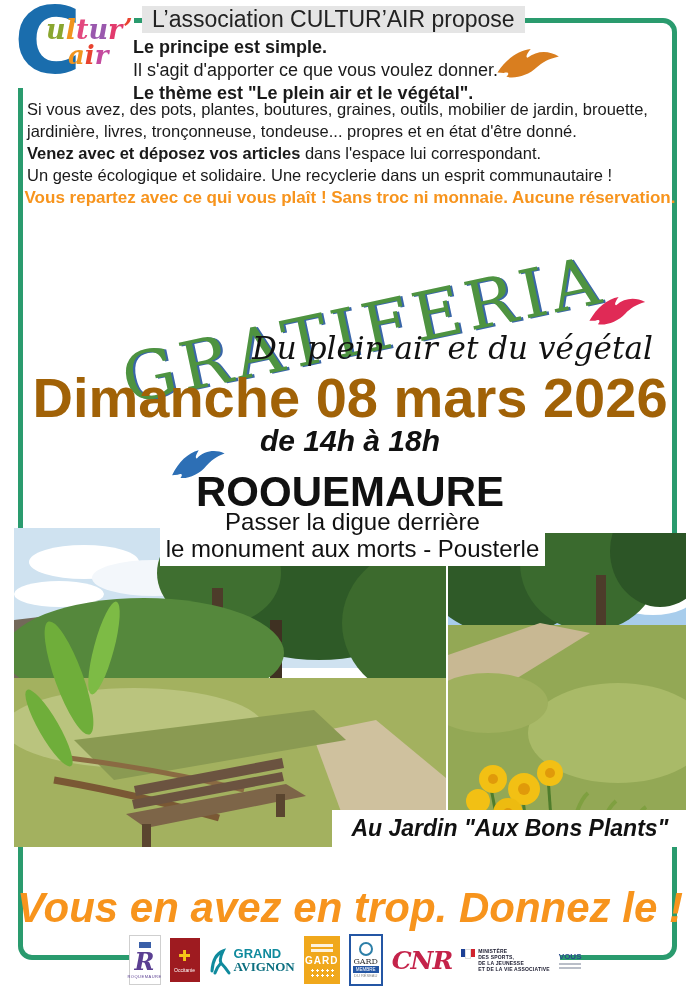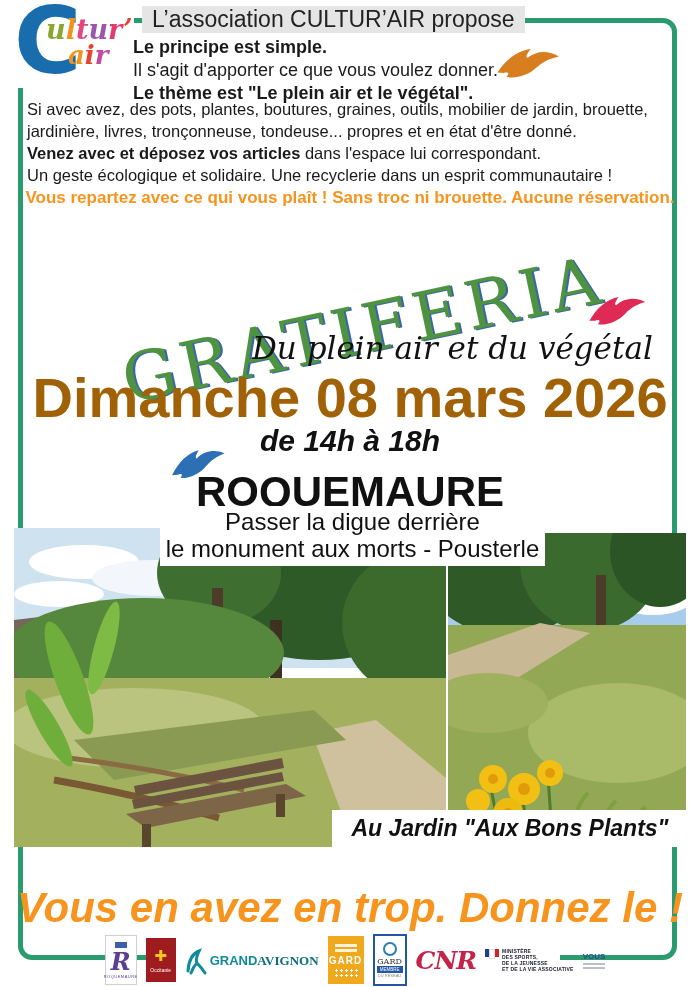--- a/index.html
+++ b/index.html
@@ -70,21 +70,21 @@
   .p-roq{width:30px;height:48px;border:1px solid #cfcfcf;background:#fff;}
   .p-roq .r{font-family:"DejaVu Serif",serif;font-style:italic;font-size:24px;line-height:24px;
             color:#5b3f92;font-weight:bold;}
   .p-roq .tag{font-size:4px;color:#5b3f92;letter-spacing:0.5px;}
   .p-roq .mini{width:12px;height:6px;background:#3a5fa8;margin-bottom:2px;}
   .p-occ{width:30px;height:44px;background:#9e1b20;color:#f5c518;}
   .p-occ .cross{font-size:15px;line-height:16px;}
   .p-occ .tag{font-size:5px;color:#fff;margin-top:3px;}
   .p-ga{flex-direction:row;gap:3px;}
   .p-ga svg{width:22px;height:30px;}
-  .p-ga .txt{display:flex;font-weight:bold;font-size:13px;line-height:13px;}
+  .p-ga .txt{display:flex;flex-direction:column;font-weight:bold;font-size:13px;line-height:13px;}
   .p-ga .g1{color:#0f8a9d;} .p-ga .g2{color:#0c6f80;font-family:Liberation Serif, serif;}
   .p-gard{width:36px;height:48px;background:#f0a81c;color:#fff;}
   .p-gard .bar{width:22px;height:3px;background:#fff;margin:1px 0;opacity:.85;}
   .p-gard .nm{font-size:10px;font-weight:bold;letter-spacing:1px;margin:2px 0;}
   .p-gard .dots{width:24px;height:10px;
      background-image:radial-gradient(#fff 1.1px,transparent 1.2px);background-size:5px 5px;}
   .p-gm{width:34px;height:52px;background:#fff;border:2px solid #2456a4;box-sizing:border-box;}
   .p-gm .circ{width:14px;height:14px;border:2px solid #2d7fa8;border-radius:50%;box-sizing:border-box;
               color:#2d7fa8;font-size:5px;line-height:10px;text-align:center;}
   .p-gm .nm{font-family:"DejaVu Serif",serif;font-size:8px;color:#333;margin-top:1px;}
@@ -120,26 +120,26 @@
     <div class="b">Le thème est "Le plein air et le végétal".</div>
   </div>
 
   <div class="bird bird-orange">
     <svg viewBox="0 0 64 44">
         <path fill="currentColor" d="M2 28 C12 16 24 9 36 9 C32 13 30 16 32 17 C42 11 53 12 62 19 C52 20 46 23 40 27 C31 34 18 36 10 33 C14 30 12 28 8 29 Z"></path>
       </svg>
   </div>
 
   <div class="paras">
-    <p>Si avec avez, des pots, plantes, boutures, graines, outils, mobilier de jardin, brouette, jardinière, livres, tronçonneuse, tondeuse... propres et en état d'être donné.</p>
+    <p>Si vous avez, des pots, plantes, boutures, graines, outils, mobilier de jardin, brouette, jardinière, livres, tronçonneuse, tondeuse... propres et en état d'être donné.</p>
     <p><b>Venez avec et déposez vos articles</b><span> dans l'espace lui correspondant.</span></p>
     <p>Un geste écologique et solidaire. Une recyclerie dans un esprit communautaire !</p>
   </div>
 
-  <div class="highlight">Vous repartez avec ce qui vous plaît ! Sans troc ni brouette. Aucune réservation.</div>
+  <div class="highlight">Vous repartez avec ce qui vous plaît ! Sans troc ni monnaie. Aucune réservation.</div>
 
 
   <div class="gratiferia">GRATIFERIA</div>
 
   <div class="bird bird-pink">
     <svg viewBox="0 0 64 44">
         <path fill="currentColor" d="M2 28 C12 16 24 9 36 9 C32 13 30 16 32 17 C42 11 53 12 62 19 C52 20 46 23 40 27 C31 34 18 36 10 33 C14 30 12 28 8 29 Z"></path>
       </svg>
   </div>
 

